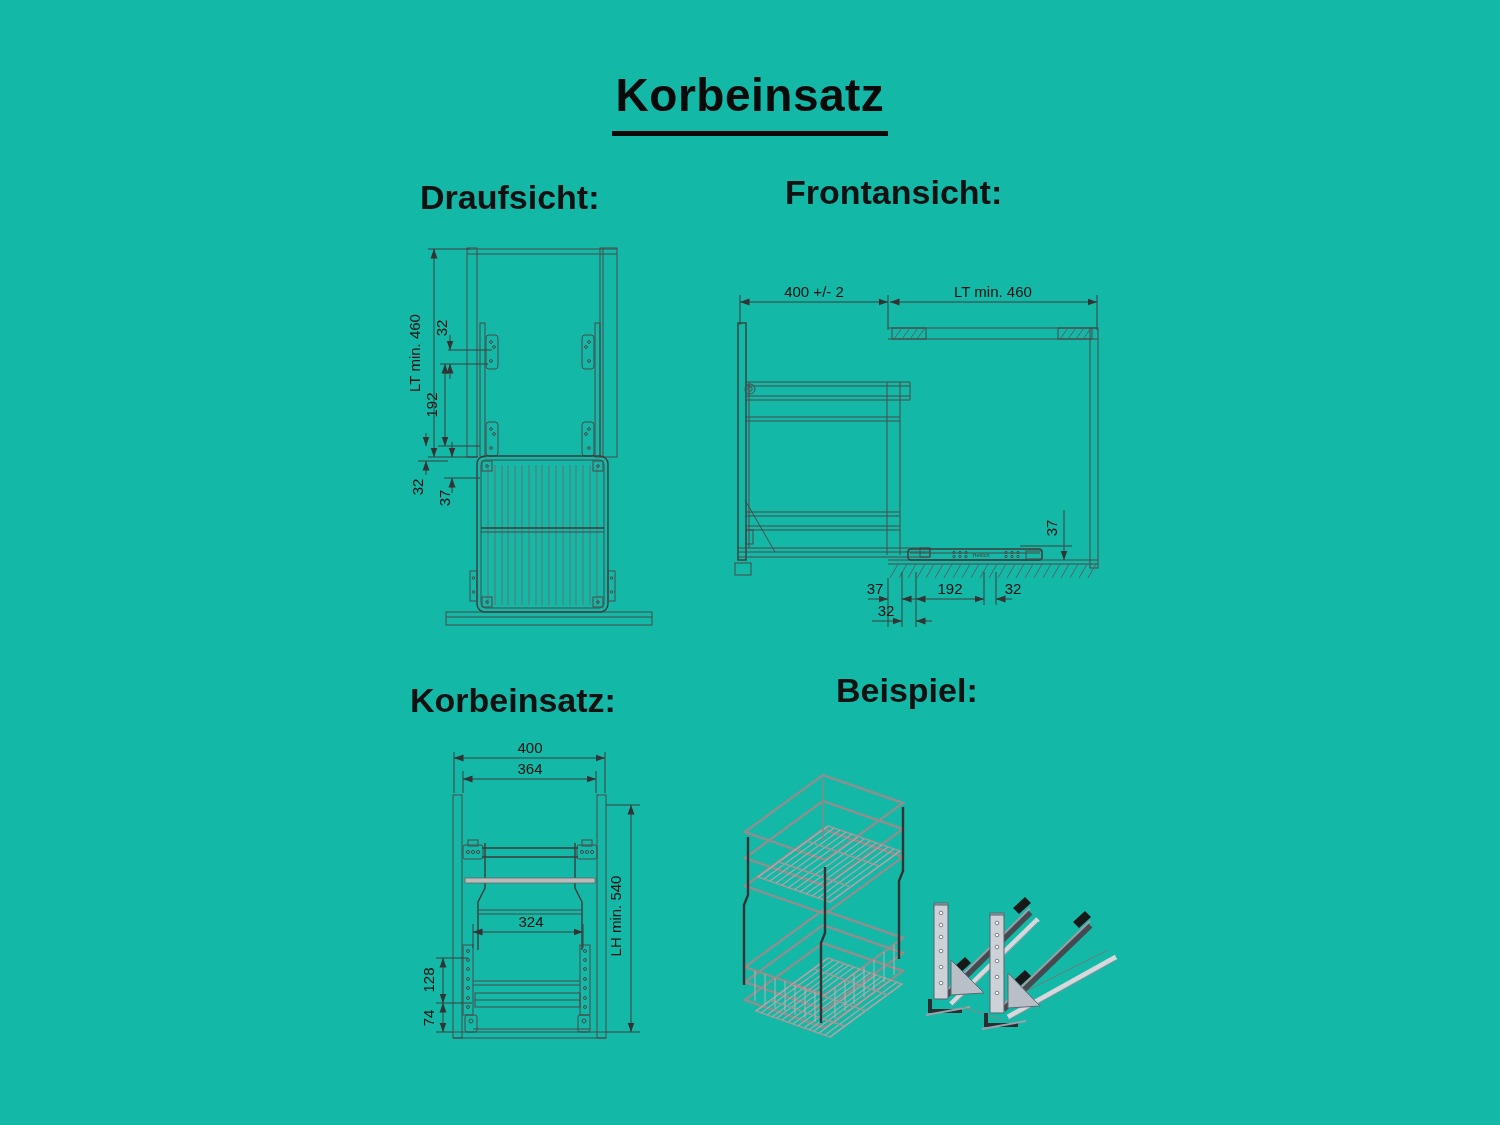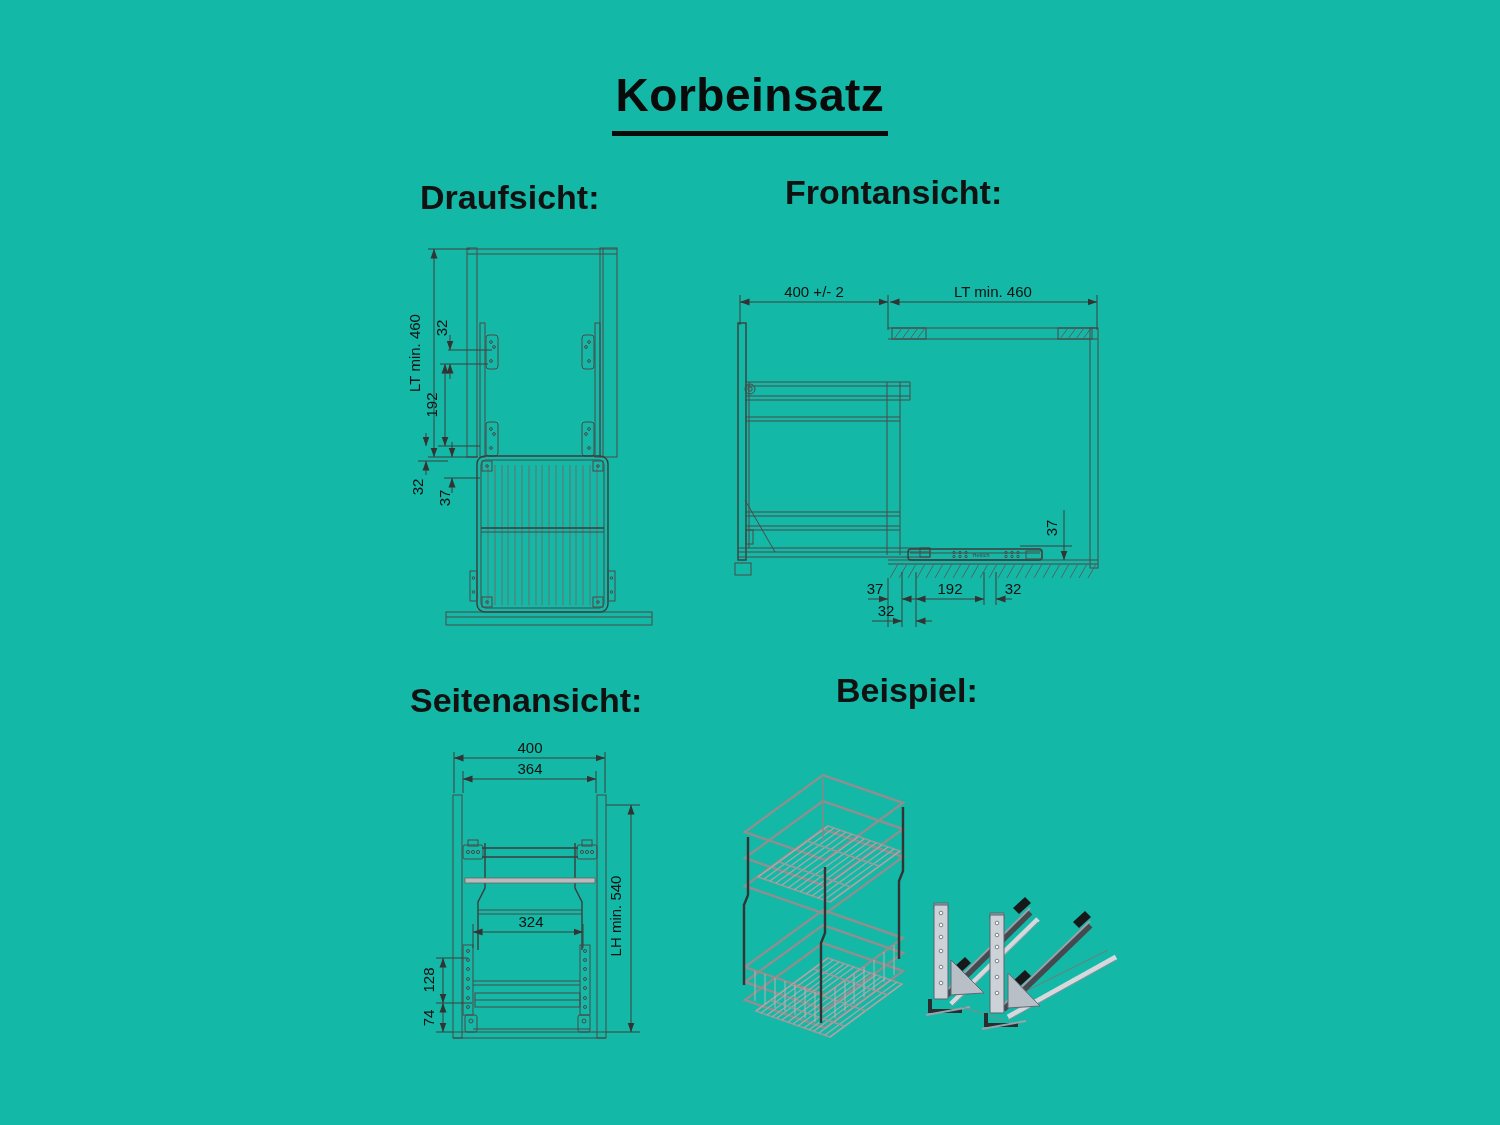--- a/index.html
+++ b/index.html
@@ -24,21 +24,21 @@
 </style>
 </head>
 <body>
 
 <div class="page">
 
   <h1 class="title"><span>Korbeinsatz</span></h1>
 
   <h2 class="h2" style="left:420px;top:180px;">Draufsicht:</h2>
   <h2 class="h2" style="left:785px;top:175px;">Frontansicht:</h2>
-  <h2 class="h2" style="left:410px;top:683px;">Seitenansicht:</h2>
+  <h2 class="h2" style="left:410px;top:683px;">Korbeinsatz:</h2>
   <h2 class="h2" style="left:836px;top:673px;">Beispiel:</h2>
 
   <svg style="left:390px;top:235px;" width="300" height="420" viewBox="0 0 300 420">
     <defs>
       <marker id="arrA" viewBox="0 0 10 10" refX="9.5" refY="5" markerWidth="10" markerHeight="10" orient="auto-start-reverse">
         <path d="M0,1.5 L9.5,5 L0,8.5 Z" fill="#333"></path>
       </marker>
     </defs>
 
     <g>

